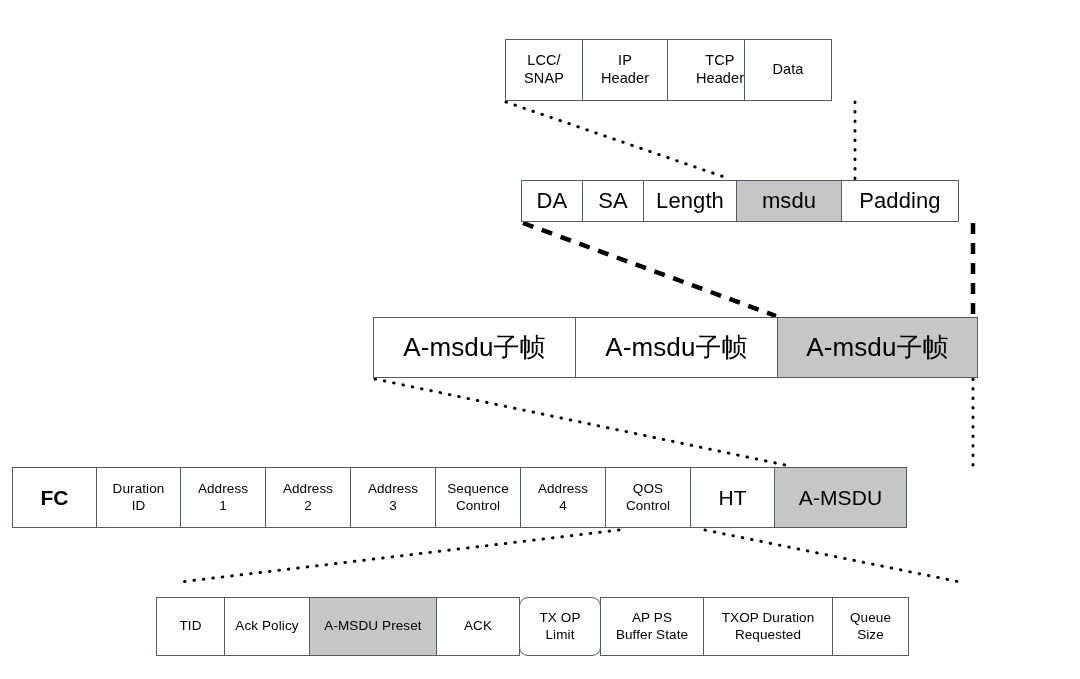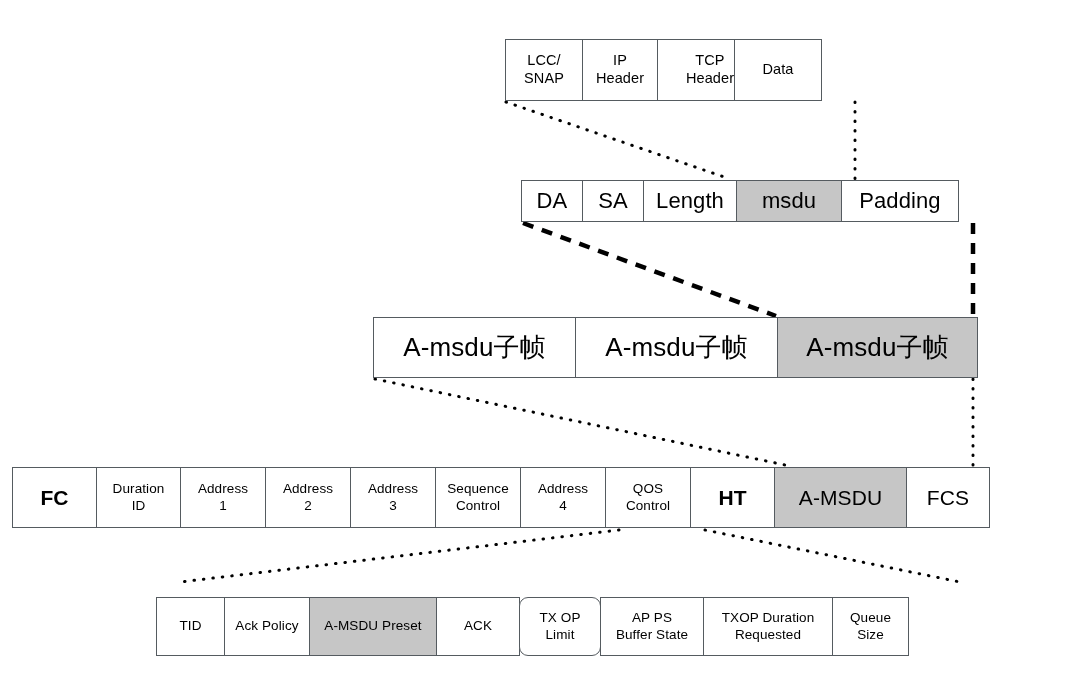--- a/index.html
+++ b/index.html
@@ -79,21 +79,21 @@
         <line x1="375" y1="379" x2="790" y2="466" stroke="#000000" stroke-width="3" stroke-dasharray="0.5 9" stroke-linecap="round"></line>
         <line x1="973" y1="379" x2="973" y2="466" stroke="#000000" stroke-width="3" stroke-dasharray="0.5 9" stroke-linecap="round"></line>
         <line x1="619" y1="530" x2="180" y2="582" stroke="#000000" stroke-width="3" stroke-dasharray="0.5 9" stroke-linecap="round"></line>
         <line x1="705" y1="530" x2="960" y2="582" stroke="#000000" stroke-width="3" stroke-dasharray="0.5 9" stroke-linecap="round"></line>
       </g>
   </svg>
 
   <div class="frame-row" id="row-llc">
       <div class="cell" style="width: 78px;">LCC/
 SNAP</div>
-      <div class="cell" style="width: 76px;">IP
+      <div class="cell" style="width: 86px;">IP
 Header</div>
       <div class="cell" style="width: 78px; padding-left: 28px;">TCP
 Header</div>
       <div class="cell" style="width: 88px;">Data</div>
     </div>
 
   <div class="frame-row" id="row-msdu">
       <div class="cell" style="width: 62px;">DA</div>
       <div class="cell" style="width: 62px;">SA</div>
       <div class="cell" style="width: 94px;">Length</div>
@@ -116,23 +116,22 @@
       <div class="cell" style="width: 86px;">Address
 2</div>
       <div class="cell" style="width: 86px;">Address
 3</div>
       <div class="cell" style="width: 86px;">Sequence
 Control</div>
       <div class="cell" style="width: 86px;">Address
 4</div>
       <div class="cell" style="width: 86px;">QOS
 Control</div>
-      <div class="cell mid" style="width: 85px; font-weight: bold;">HT</div>
+      <div class="cell mid" style="width: 85px;">HT</div>
       <div class="cell shaded mid" style="width: 133px;">A-MSDU</div>
-      <div class="cell mid" style="width: 84px;">FCS</div>
     </div>
 
   <div class="frame-row" id="row-qos">
       <div class="cell" style="width: 69px;">TID</div>
       <div class="cell" style="width: 86px;">Ack Policy</div>
       <div class="cell shaded" style="width: 128px;">A-MSDU Preset</div>
       <div class="cell" style="width: 84px;">ACK</div>
       <div class="cell" style="width: 82px; border-radius: 9px;">TX OP
 Limit</div>
       <div class="cell" style="width: 104px;">AP PS

